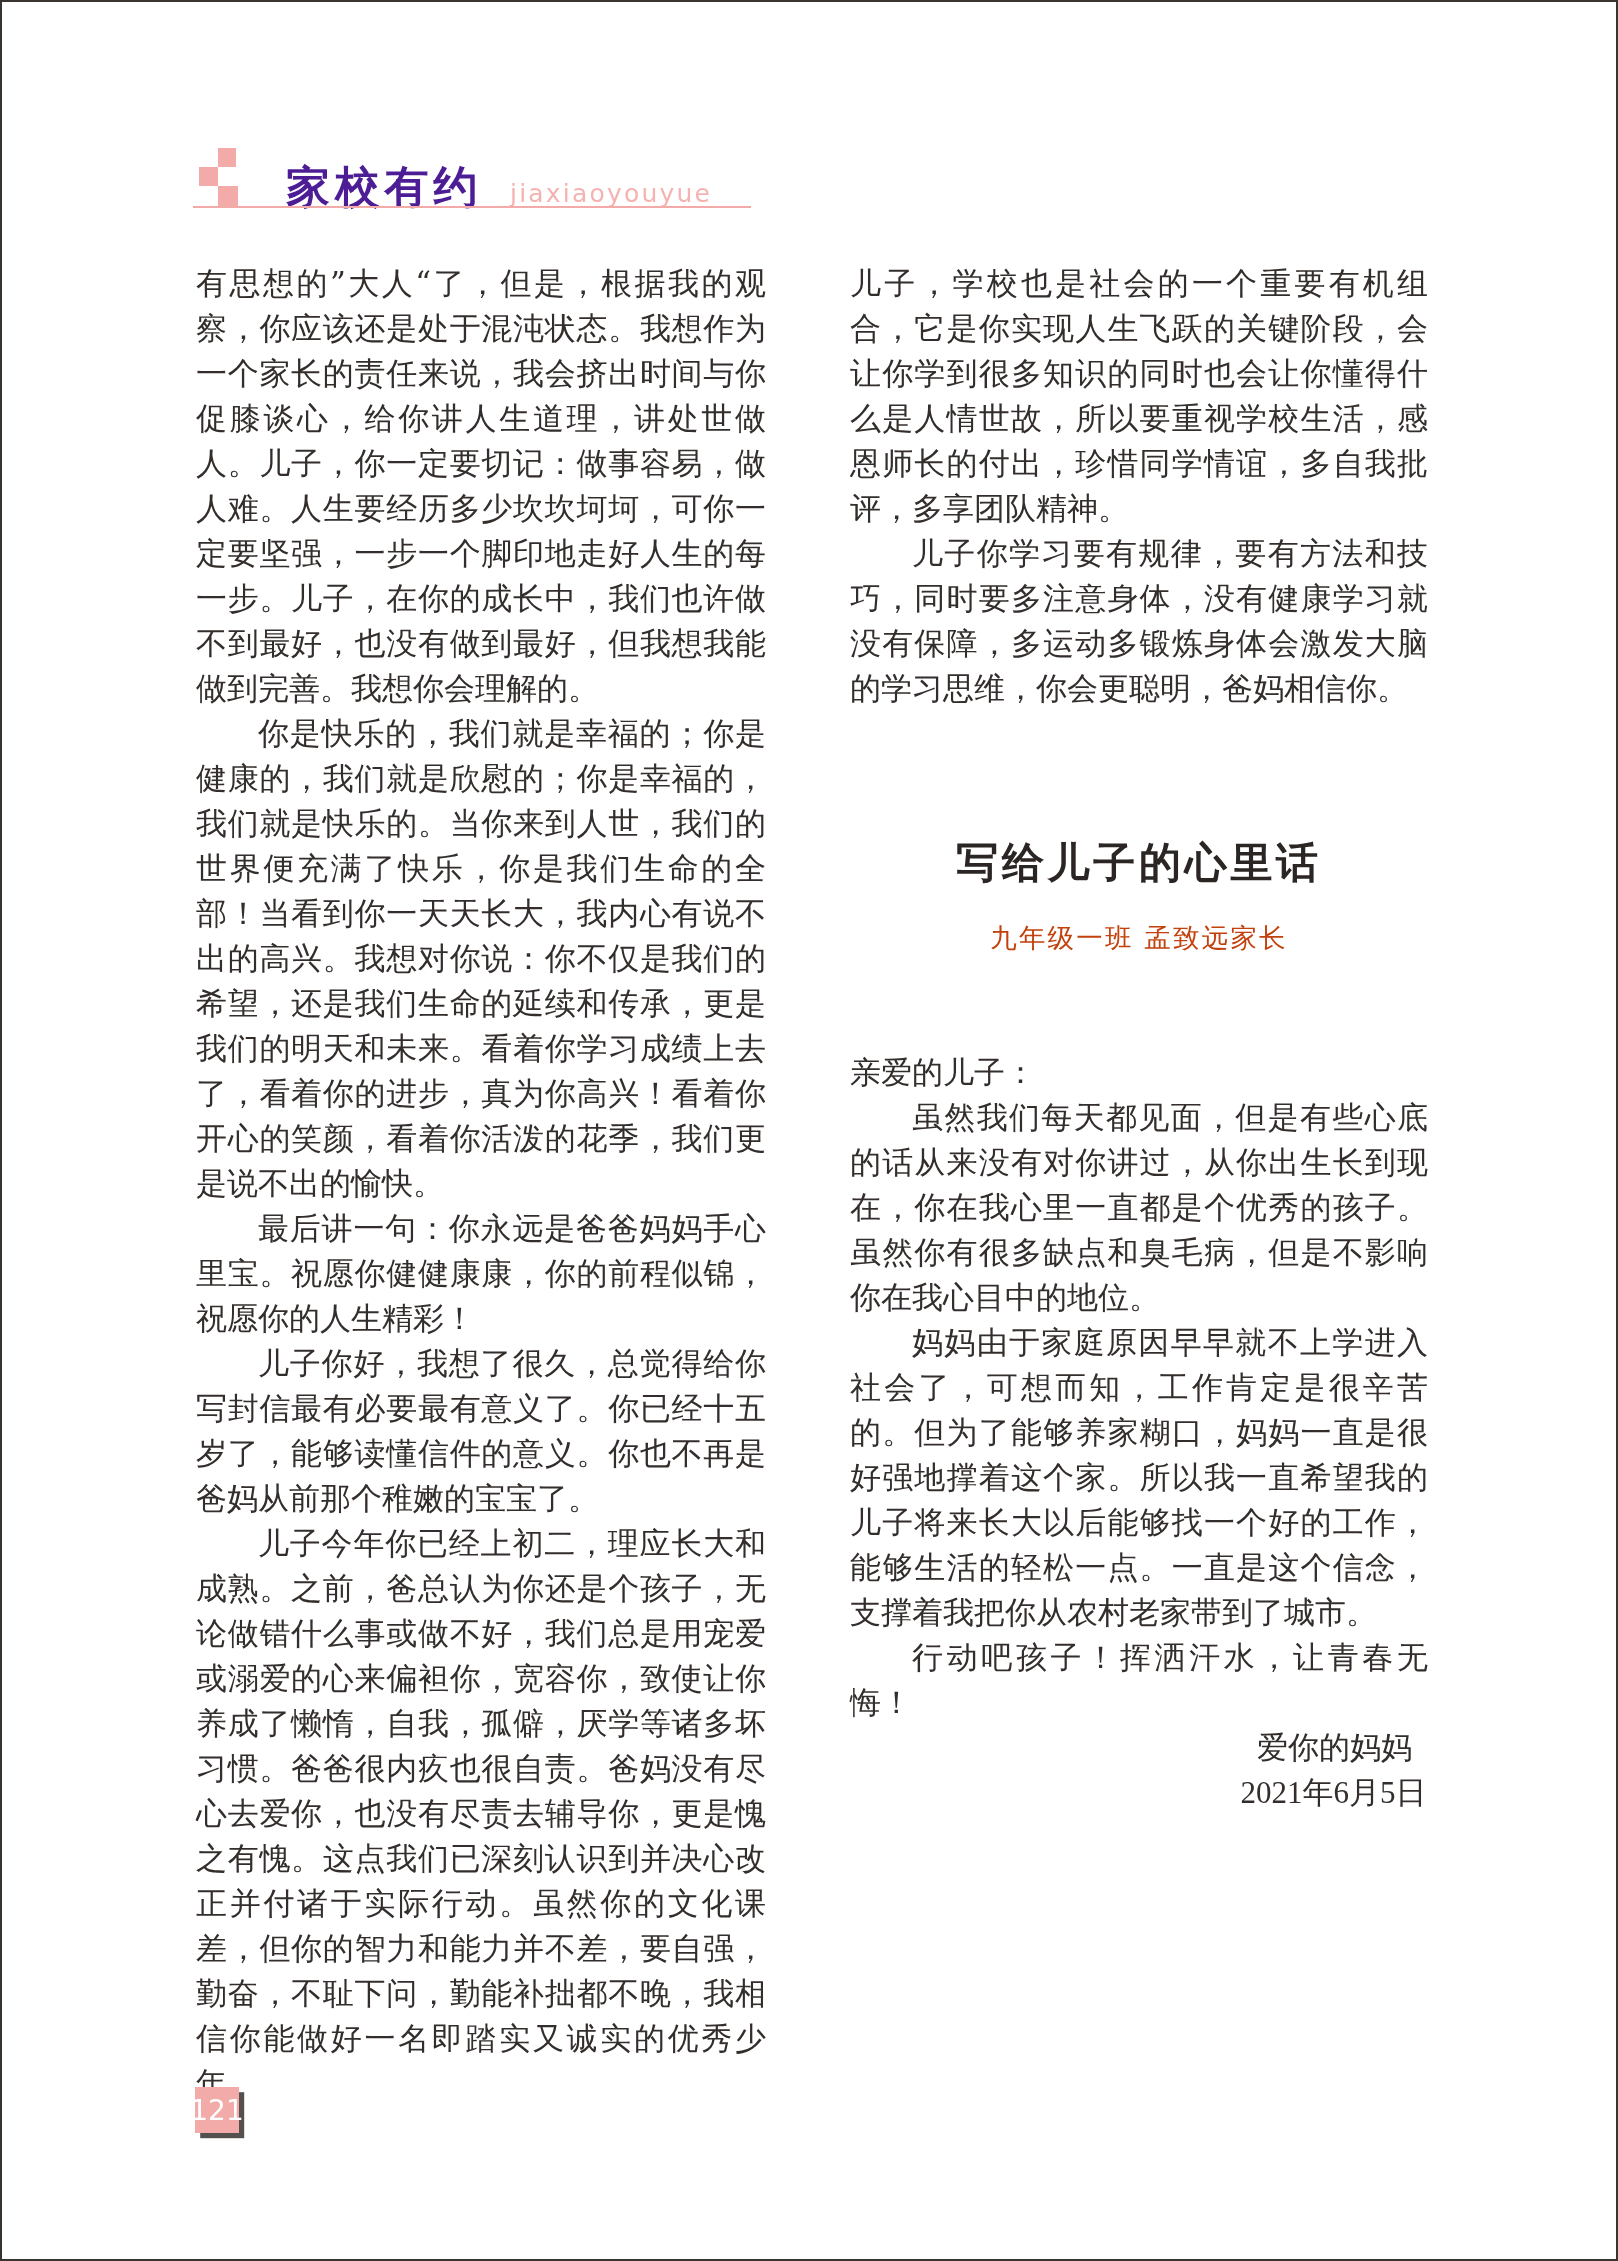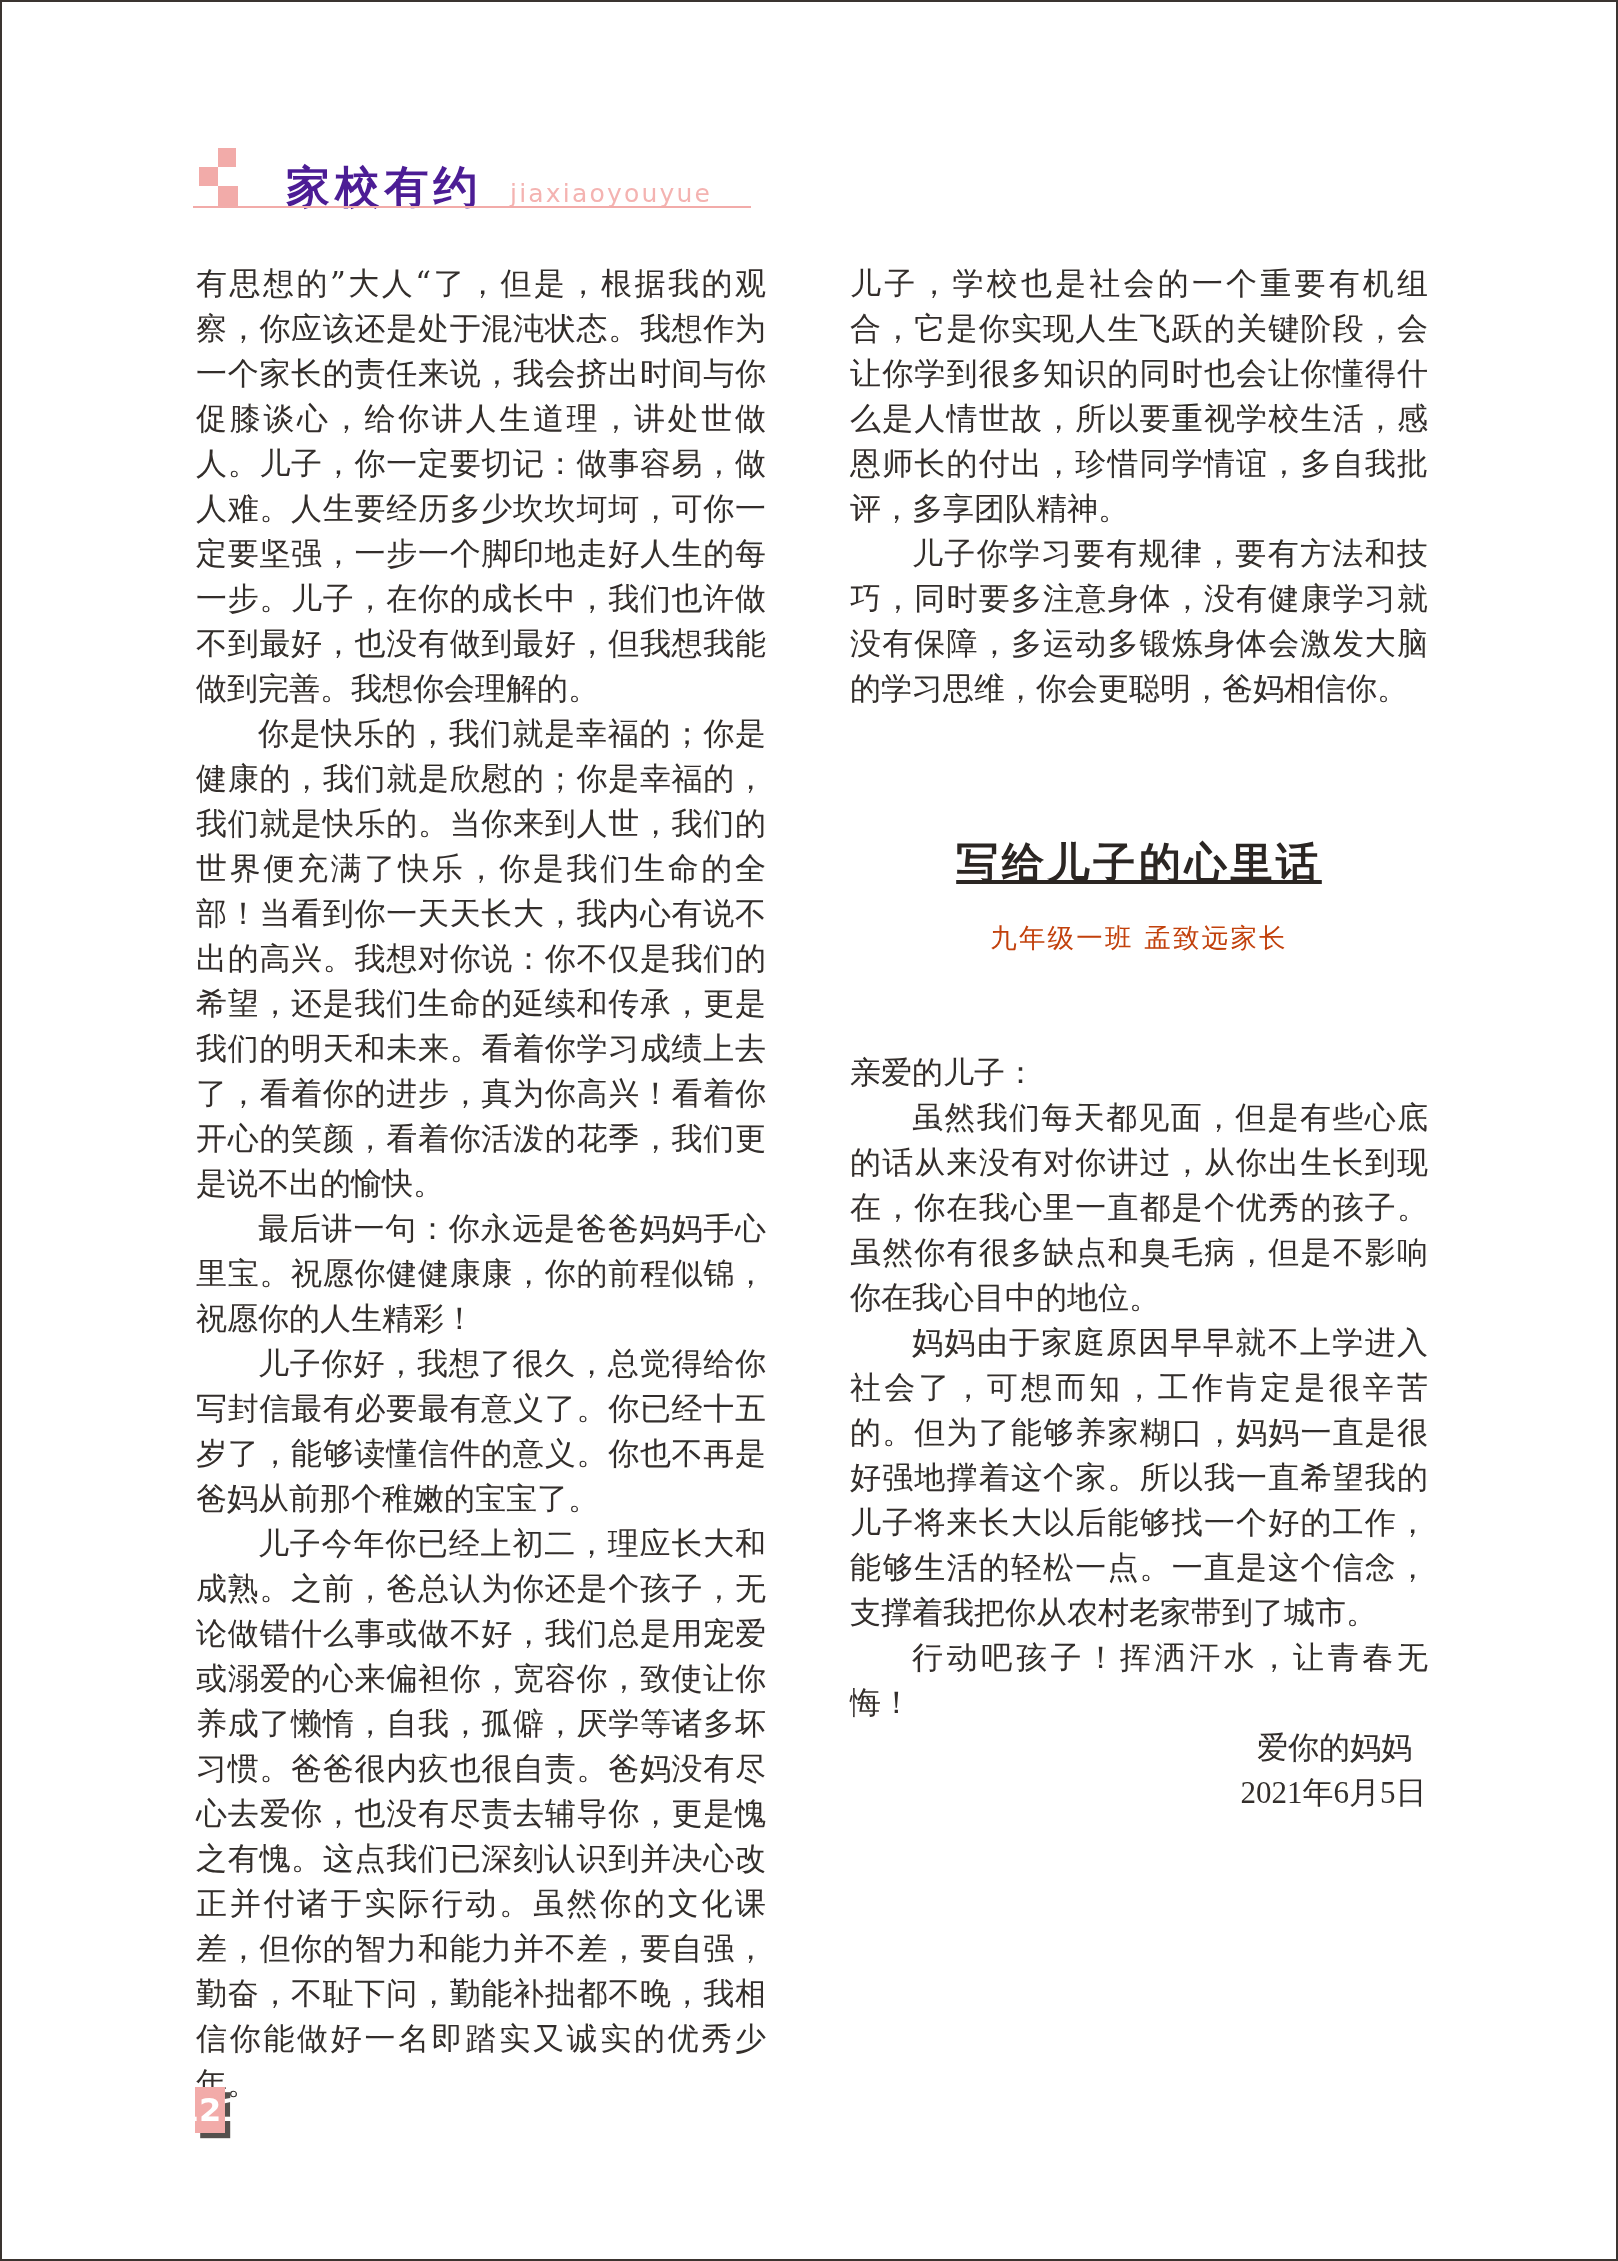--- a/index.html
+++ b/index.html
@@ -44,41 +44,40 @@
   }
   .col-left  { left:194px;  width:570px; }
   .col-right { left:848px; width:578px; }
   .col p { margin:0; text-indent:2em; }
   .col p.noindent { text-indent:0; }
 
   
   .article-head { text-align:center; text-indent:0; }
   .article-head h2 {
     margin:4px; font-size:42px; font-weight:bold;
-    letter-spacing:3.7px; color:#2b2623; line-height:1.2;text-decoration:underline;
+    letter-spacing:3.7px; color:#2b2623; line-height:1.2;
   }
   .article-head .byline {
     margin-top:26.5px; font-size:26.5px; letter-spacing:2.2px; color:#c2410c;
   }
   .col-left  .article-head { margin-top:158px; margin-bottom:82px; }
   .col-right .article-head { margin-top:127px; margin-bottom:90px; }
 
   
   .sig  { text-align:right; text-indent:0 !important; padding-right:16px;font-family:Liberation Serif, serif; }
   .date { text-align:right; text-indent:0 !important; padding-right:1.5px; }
 
   
   .page-number {
     position:absolute; left:193px; top:2085px;
-    width:30px; height:46px;
+    width:44px; height:46px;
     background:#f2aba9; color:#ffffff;
-    font-family:"DejaVu Sans", sans-serif; font-size:32px;
+    font-family:"DejaVu Sans", sans-serif; font-size:28px;
     display:flex; align-items:center; justify-content:center;
     box-shadow:5.2px 5.2px 0 #55504d;
-    font-weight:bold;
   }
 </style>
 </head>
 <body>
 
 <div class="page">
 
   <div>
     <span class="hdr-sq s1"></span>
     <span class="hdr-sq s2"></span>

